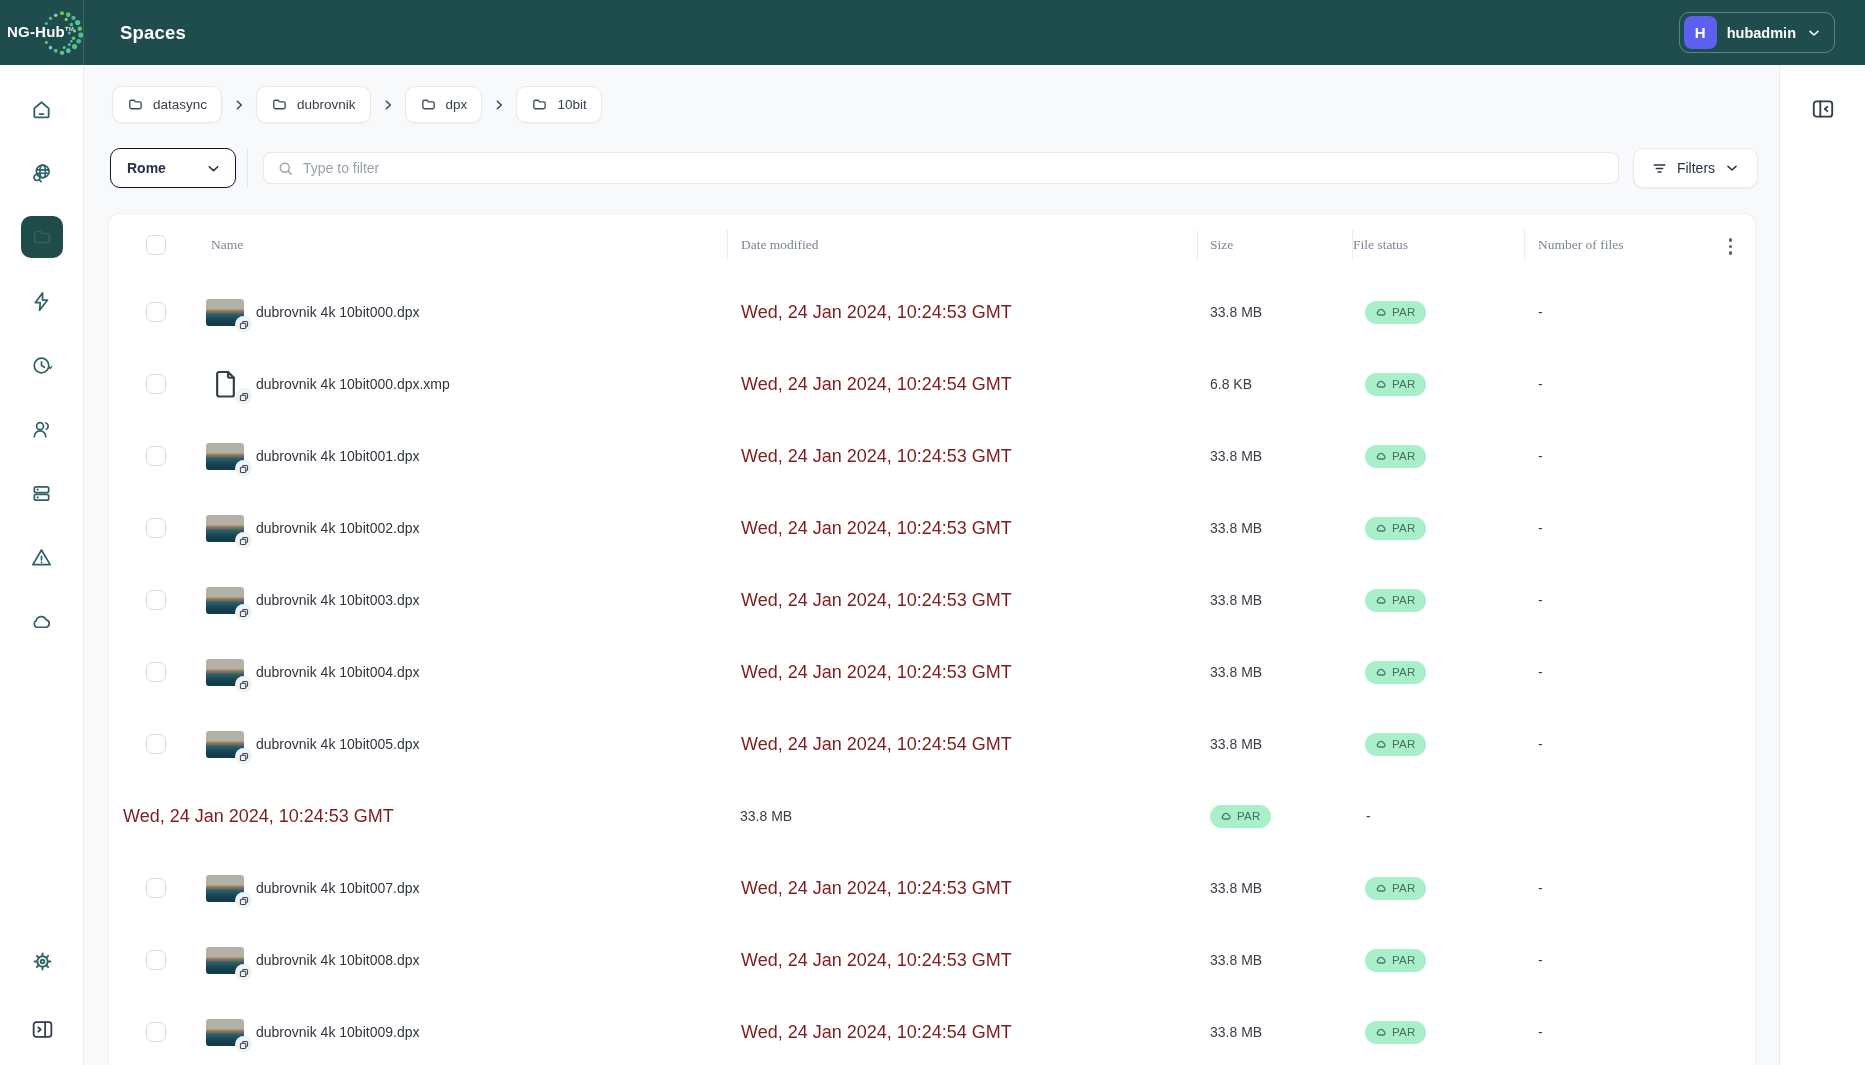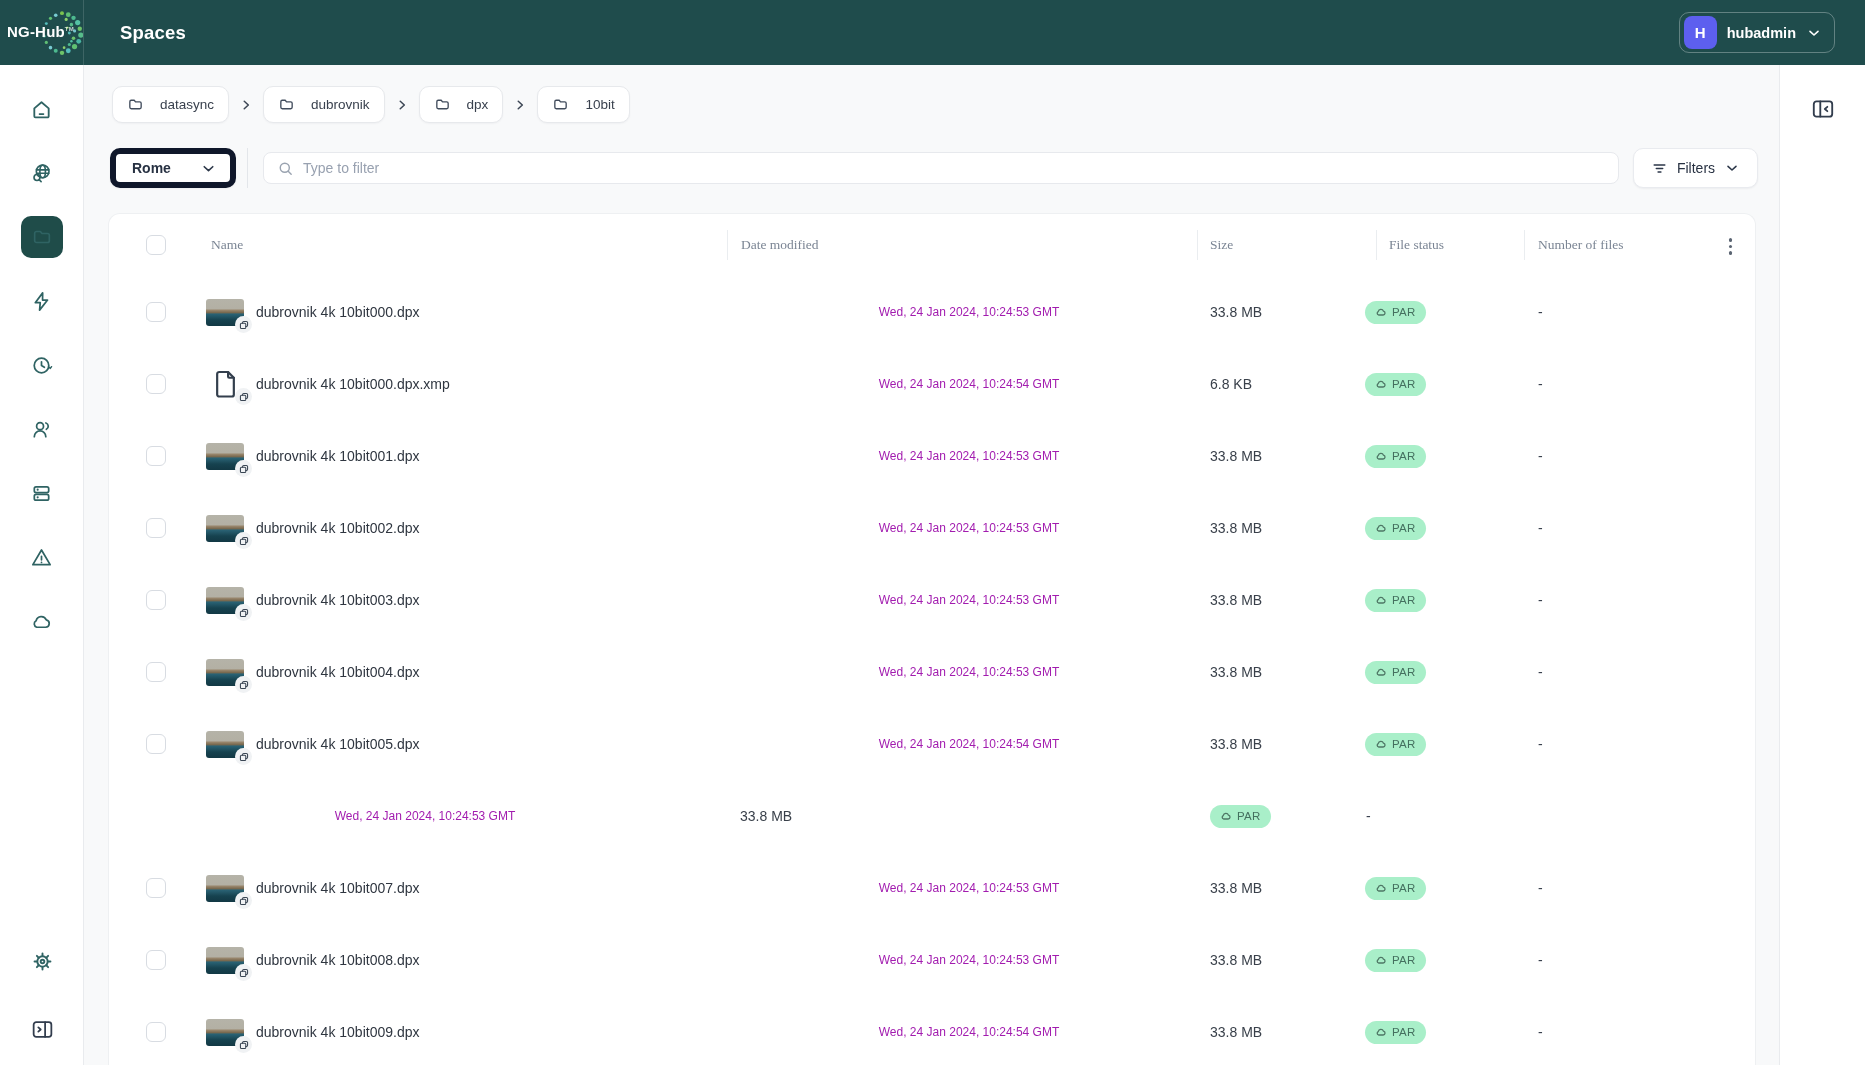--- a/index.html
+++ b/index.html
@@ -27,56 +27,56 @@
   .panel-icon svg { stroke:#323D4D; }
 
   
   .right-rail { position:absolute; right:0; top:65px; bottom:0; width:86px; background:#fff; border-left:1px solid #E9EBEE; z-index:20; display:flex; justify-content:center; }
   .rail-toggle { margin-top:31px; height:26px; cursor:pointer; }
 
   
   .main { position:absolute; left:84px; top:65px; right:86px; bottom:0; background:#F8F9FA; }
 
   .breadcrumbs { position:absolute; left:28px; top:21px; display:flex; align-items:center; }
-  .crumb { height:37px; background:#fff; border:1px solid #E7E9EC; border-radius:10px; display:flex; align-items:center; gap:16px; padding:0 14px; cursor:pointer; box-shadow:0 1px 2px rgba(16,24,40,.04); }
+  .crumb { height:37px; background:#fff; border:1px solid #E7E9EC; border-radius:10px; display:flex; align-items:center; gap:9px; padding:0 14px; cursor:pointer; box-shadow:0 1px 2px rgba(16,24,40,.04); }
   .crumb span { font-size:13.5px; color:#39414E; }
   .crumb-sep { margin:0 10px; display:flex; }
 
   .filter-row { position:absolute; left:26px; right:21px; top:83px; height:40px; display:flex; align-items:center; }
-  .scope-btn { width:126px; height:40px; background:#fff; border:6px solid #0f172a; border-radius:10px; display:flex; align-items:center; justify-content:space-between; padding:0 13px 0 16px; cursor:pointer; box-shadow:0 1px 2px rgba(16,24,40,.05); }
+  .scope-btn { width:126px; height:40px; background:#fff; border:1px solid #0f172a; border-radius:10px; display:flex; align-items:center; justify-content:space-between; padding:0 13px 0 16px; cursor:pointer; box-shadow:0 1px 2px rgba(16,24,40,.05); }
   .scope-btn span { font-size:14px; color:#273142; font-weight:bold; }
   .vdivider { width:1px; height:40px; background:#E3E6EA; margin:0 15px 0 11px; }
   .search-box { flex:1; height:32px; background:#fff; border:1px solid #E7E9ED; border-radius:8px; display:flex; align-items:center; padding:0 13px; gap:9px; }
   .search-box input { border:none; outline:none; flex:1; font-size:14px; color:#3A4149; font-family:"Liberation Sans",sans-serif; background:transparent; }
   .search-box input::placeholder { color:#98A1B0; }
   .filters-btn { width:125px; height:40px; margin-left:14px; background:#fff; border:1px solid #E9EBEF; border-radius:10px; display:flex; align-items:center; justify-content:center; gap:9px; cursor:pointer; box-shadow:0 1px 2px rgba(16,24,40,.05); }
   .filters-btn span { font-size:14px; color:#273142; }
 
   
   .card { position:absolute; left:24px; right:23px; top:148px; bottom:0; background:#fff; border:1px solid #EEF0F2; border-bottom:none; border-radius:12px 12px 0 0; overflow:hidden; }
   .grid-row { display:grid; grid-template-columns:618px 470px 155px 172px 1fr; align-items:center; }
   .thead { height:62px; position:relative;font-family:Liberation Serif, serif; }
   .th { position:relative; height:62px; display:flex; align-items:center; font-size:13.5px; color:#7B8594; }
-  .th.c-date { padding-left:14px; } .th.c-size { padding-left:13px;text-align:center; } .th.c-status { padding-left:13px;margin-left:24px; } .th.c-files { padding-left:14px; }
+  .th.c-date { padding-left:14px; } .th.c-size { padding-left:13px;text-align:center; } .th.c-status { padding-left:1px; } .th.c-files { padding-left:14px; }
   .th:not(.c-name)::before { content:''; position:absolute; left:0; top:16px; width:1px; height:30px; background:#EAEDF0; }
   .name-head { display:flex; align-items:center; padding-left:37px; }
   .name-head .lbl { margin-left:45px; cursor:pointer; }
   .kebab { position:absolute; right:21px; top:22px; display:flex; flex-direction:column; gap:3px; cursor:pointer; padding:2px; }
   .kebab i { width:3.5px; height:3.5px; border-radius:50%; background:#5A6472; }
 
   .trow { height:72px; cursor:pointer; }
   .cell-name { display:flex; align-items:center; padding-left:37px; }
   .checkbox { width:20px; height:20px; border:1.5px solid #D8DCE2; border-radius:6px; background:#fff; flex:0 0 auto; cursor:pointer; }
   .fig { position:relative; width:38px; height:28px; margin-left:40px; flex:0 0 auto; display:flex; align-items:center; justify-content:center; }
   .thumb { width:38px; height:27px; border-radius:3px;
     background:linear-gradient(180deg,#b5b3a8 0%,#b3b0a4 36%,#97846a 42%,#7a6a50 50%,#2a6274 56%,#16424f 78%,#123844 100%); }
   .copies-badge { position:absolute; right:-8px; bottom:-7px; width:17px; height:17px; border-radius:50%; background:#F0F2F4; display:flex; align-items:center; justify-content:center; }
   .doc-icon { display:flex; }
   .fname { margin-left:12px; font-size:14px; color:#2F3640; }
-  .cell-date { padding-left:14px; font-size:12px; color:#a21caf;text-align:center; }
+  .cell-date { padding-left:14px; font-size:18px; color:#7f1d1d; }
   .cell-size { padding-left:13px; font-size:14px; color:#39404A; }
   .cell-status { padding-left:13px; }
   .pill { display:inline-flex; align-items:center; gap:5px; height:23px; border-radius:12px; background:#A9EFC9; padding:0 10px; }
   .pill span { font-size:11.5px; color:#44705F; letter-spacing:.3px; }
   .cell-files { padding-left:14px; font-size:14px; color:#39414E; }
 </style>
 </head>
 <body>
 
 <div class="topbar">

